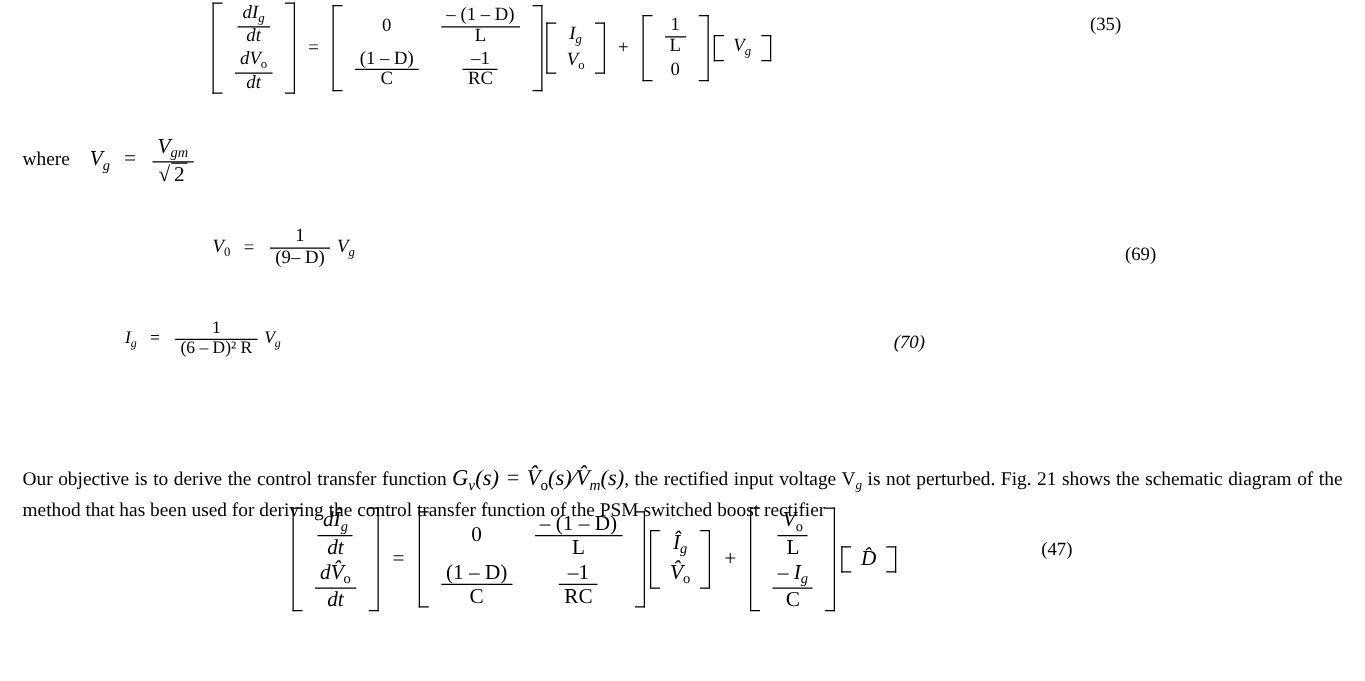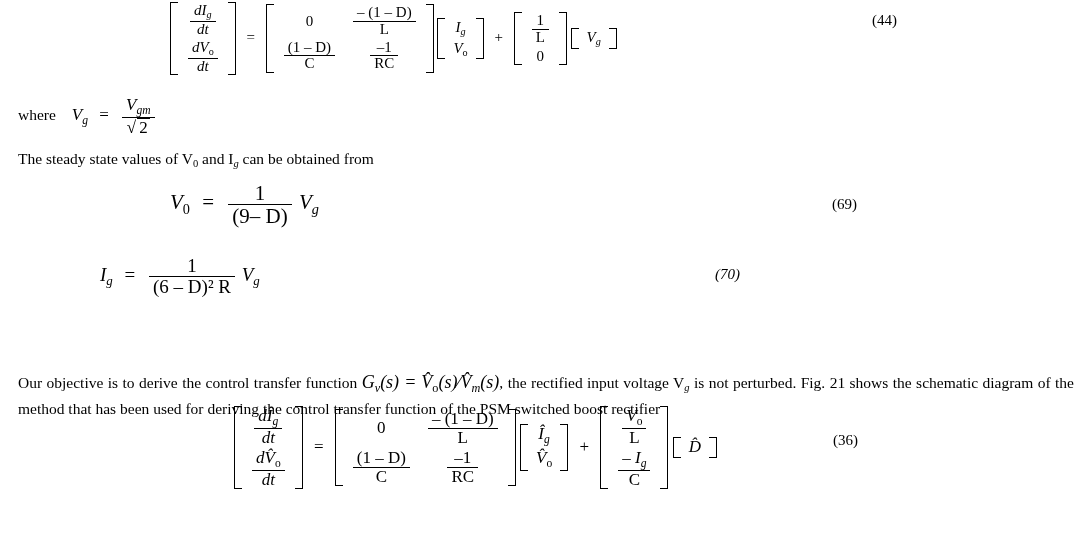--- a/index.html
+++ b/index.html
@@ -195,52 +195,49 @@
     <span class="matrix">
       <table>
         <tbody>
             <tr>
               <td><span class="it">V</span><span class="sub">g</span></td>
             </tr>
       </tbody>
         </table>
     </span>
   </div>
-  <div class="eqnum" style="left:872px; top:12px;">(44)</div>
-
-  <div class="para" style="left:18px; top:96px;">
+  <div class="eqnum" style="left:872px; top:12px;">(35)</div>
+
+  <div class="para" style="left:18px; top:108px;">
     <span>where</span>
     <span style="display:inline-block; margin-left:12px; font-size:17px; vertical-align:middle;">
       <span class="it">V</span><span class="sub">g</span>
       <span class="opeq">=</span>
       <span class="frac">
         <span class="num"><span class="it">V</span><span class="sub">gm</span></span>
         <span class="den">
           <span class="sqsym">√</span><span class="sqrt">2</span>
         </span>
       </span>
     </span>
   </div>
 
-  <div class="para" style="left:18px; top:148px;">
-    <span>The steady state values of V</span><span class="subn">0</span><span> and I</span><span class="sub">g</span><span> can be obtained from</span>
-  </div>
-
-  <div class="eqline" style="left:170px; top:182px; font-size:21px;">
+
+  <div class="eqline" style="left:170px; top:182px; font-size:15px;">
     <span class="it">V</span><span class="subn">0</span>
     <span class="opeq">=</span>
     <span class="frac">
       <span class="num">1</span>
       <span class="den">(9– D)</span>
     </span>
     <span class="it">V</span><span class="sub">g</span>
   </div>
-  <div class="eqnum" style="left:832px; top:196px;text-align:center;">(69)</div>
-
-  <div class="eqline" style="left:100px; top:256px; font-size:19px;">
+  <div class="eqnum" style="left:900px; top:196px;text-align:center;">(69)</div>
+
+  <div class="eqline" style="left:100px; top:256px; font-size:14px;">
     <span class="it">I</span><span class="sub">g</span>
     <span class="opeq">=</span>
     <span class="frac">
       <span class="num">1</span>
       <span class="den">(6 – D)² R</span>
     </span>
     <span class="it">V</span><span class="sub">g</span>
   </div>
   <div class="eqnum" style="left:715px; top:266px;font-style:italic;">(70)</div>
 
@@ -339,15 +336,15 @@
     <span class="matrix">
       <table>
         <tbody>
             <tr>
               <td><span class="it">D̂</span></td>
             </tr>
       </tbody>
         </table>
     </span>
   </div>
-  <div class="eqnum" style="left:833px; top:432px;">(36)</div>
+  <div class="eqnum" style="left:833px; top:432px;">(47)</div>
 
 </div>
 
 </body></html>

